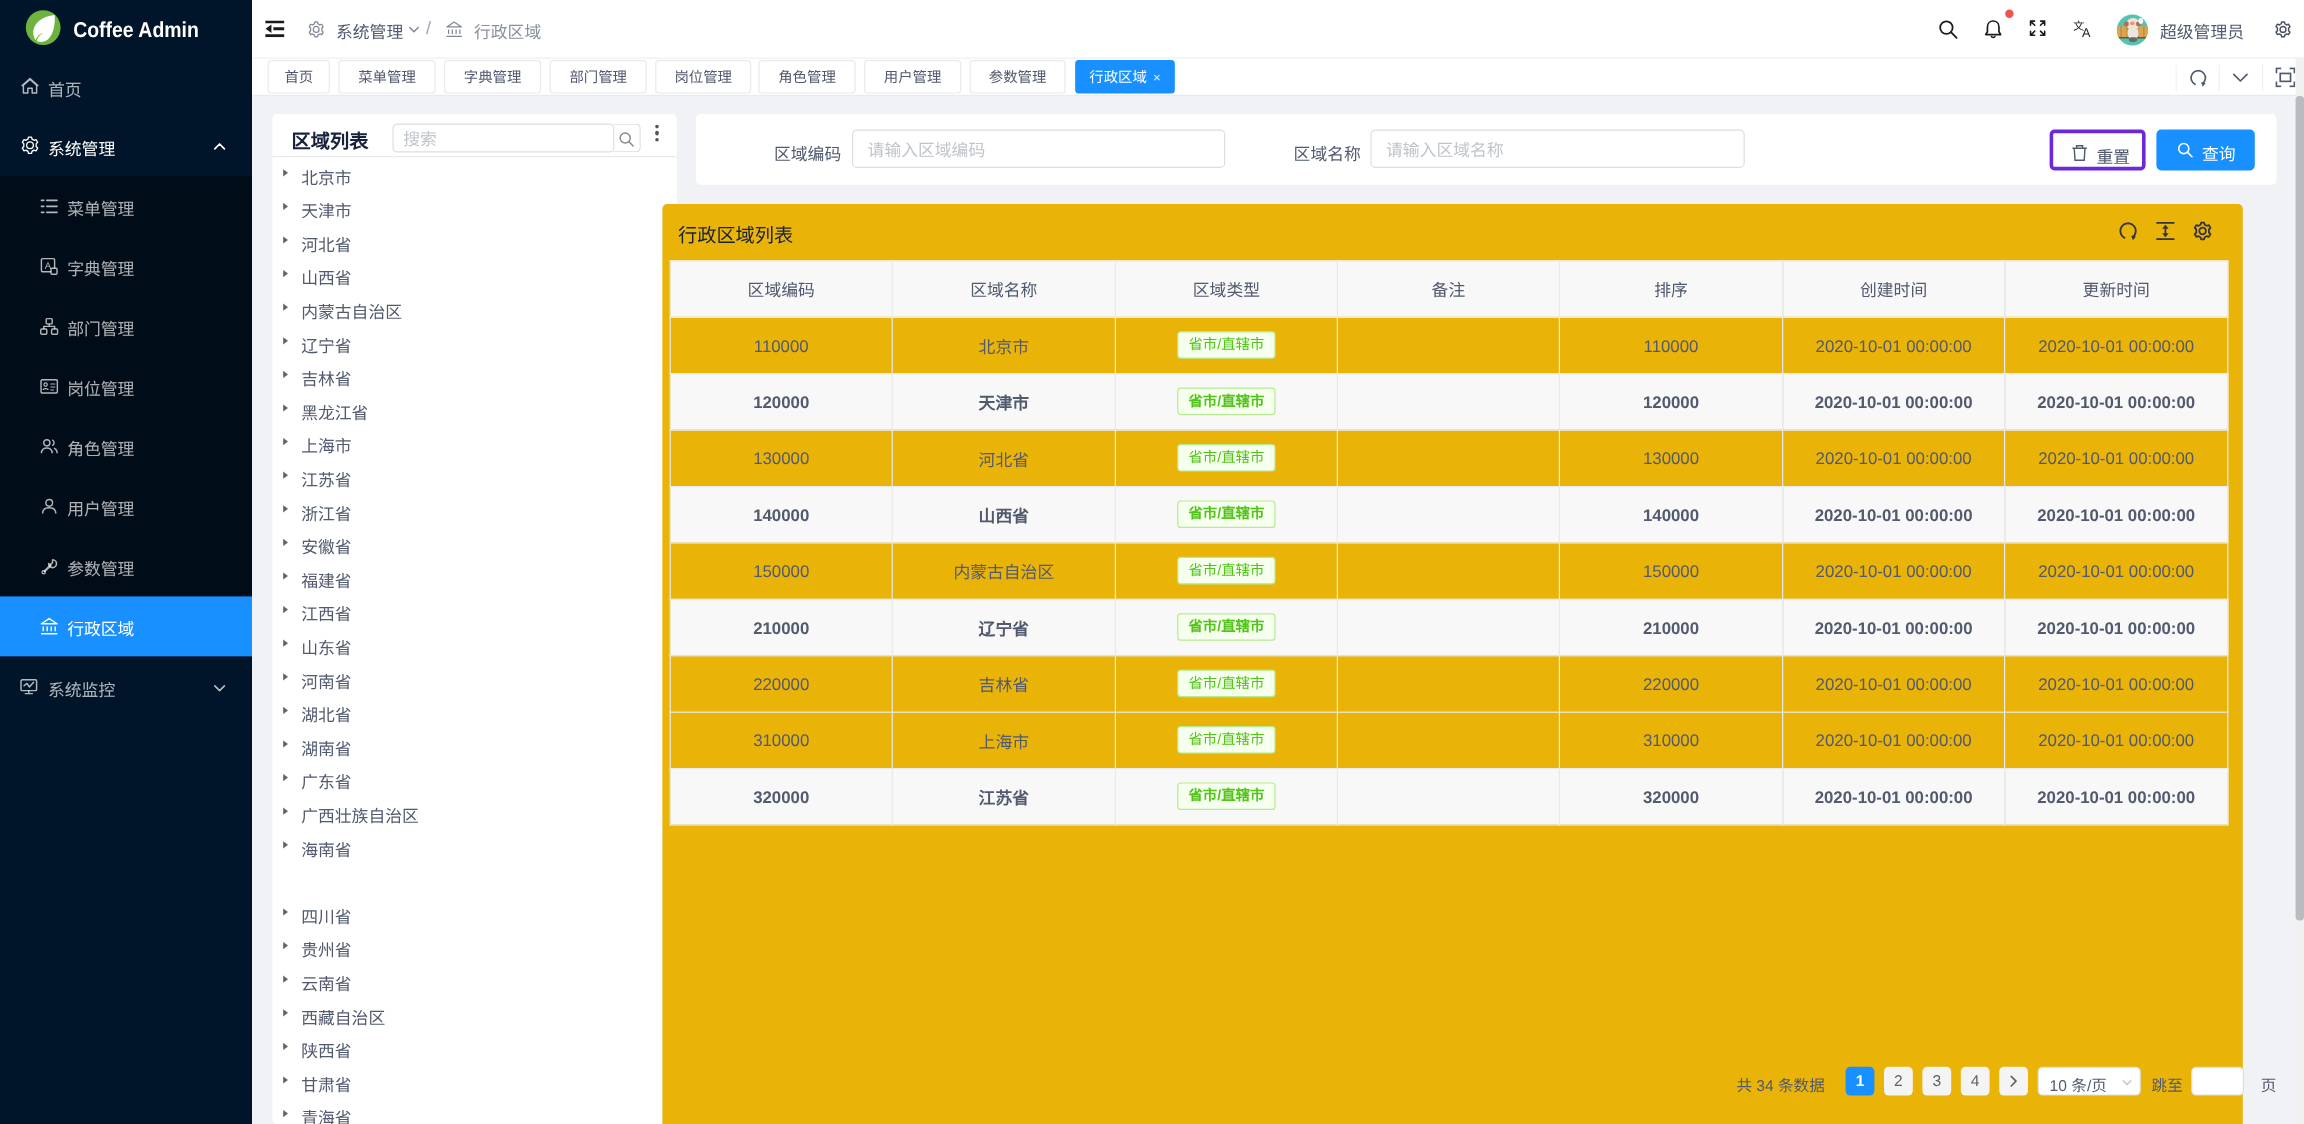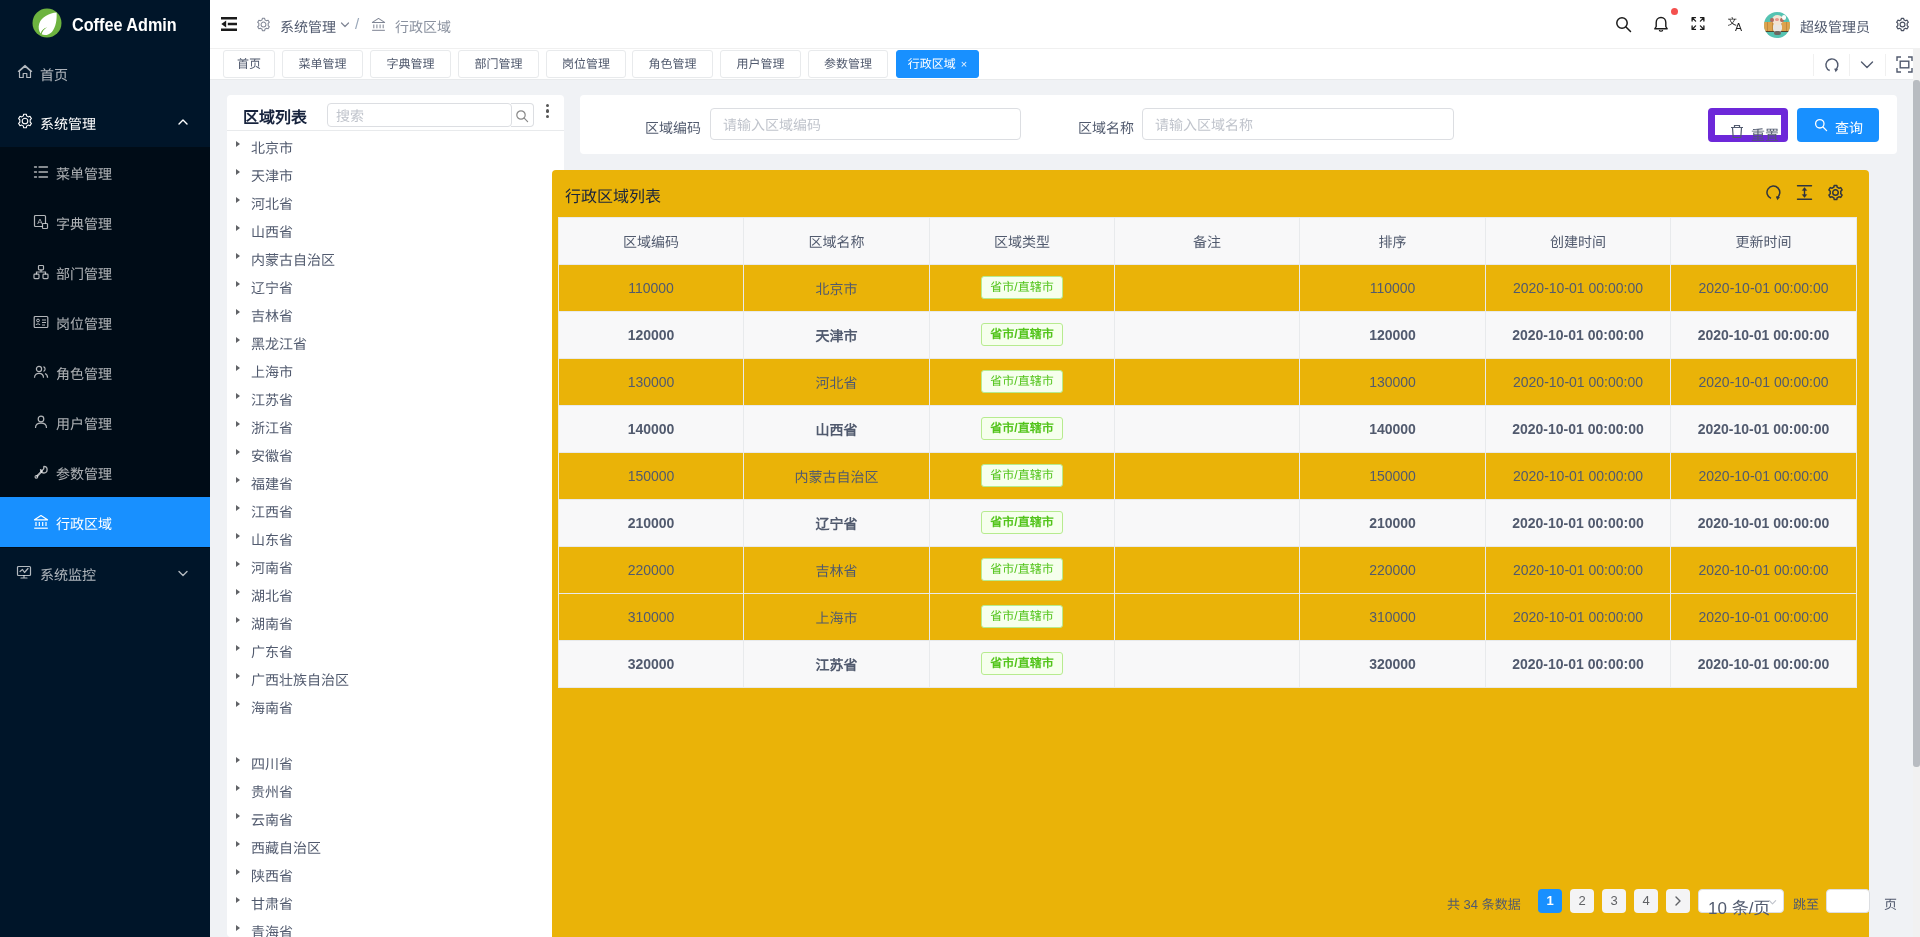--- a/index.html
+++ b/index.html
@@ -2,21 +2,21 @@
 <html lang="zh-CN"><head>
 <meta charset="utf-8">
 <title>Coffee Admin</title>
 <style>
 * { margin:0; padding:0; box-sizing:border-box; }
 html,body { width:1920px; height:937px; overflow:hidden; font-family:"Liberation Sans",sans-serif; background:#f0f2f5; }
 .abs { position:absolute; }
 
 
 #sidebar { position:absolute; left:0; top:0; width:210px; height:937px; background:#001529; z-index:5; }
-#logo { position:absolute; left:0; top:0; width:202px; height:50px;margin-left:11px; }
+#logo { position:absolute; left:0; top:0; width:202px; height:50px; }
 #logo .txt { position:absolute; left:61px; top:15px; font-size:18px; font-weight:bold; color:#fff; transform:scaleX(0.9); transform-origin:left center; white-space:nowrap; }
 .mitem { position:absolute; left:0; width:210px; height:50px; color:rgba(255,255,255,0.68); font-size:14px; }
 .mitem .ic { position:absolute; left:17px; top:17px; width:16px; height:16px; }
 .mitem .tx { position:absolute; left:40px; top:16px; }
 .mitem .caret { position:absolute; right:20px; top:19px; width:12px; height:12px; }
 #submenu { position:absolute; left:0; top:147px; width:210px; height:401px; background:#000c17; }
 .smitem { position:absolute; left:0; width:210px; height:50px; color:rgba(255,255,255,0.68); font-size:14px; }
 .smitem .ic { position:absolute; left:33px; top:17px; width:16px; height:16px; }
 .smitem .tx { position:absolute; left:56px; top:16px; }
 .smitem.active { background:#1890ff; color:#fff; }
@@ -412,21 +412,21 @@
 
 <div id="searchcard">
   <span class="abs" style="left:65px;top:22px;font-size:14px;color:#515a6e">区域编码</span>
   <div class="input" style="left:130px;top:13px;width:311px;height:32px">
     <span class="ph">请输入区域编码</span>
   </div>
   <span class="abs" style="left:498px;top:22px;font-size:14px;color:#515a6e">区域名称</span>
   <div class="input" style="left:562px;top:13px;width:312px;height:32px">
     <span class="ph">请输入区域名称</span>
   </div>
-  <div class="abs" style="left:1128px;top:13px;width:80px;height:34px;border:7px solid #6d28d9;border-radius:4px;background:#fff">
+  <div class="abs" style="left:1128px;top:13px;width:80px;height:34px;border:3px solid #6d28d9;border-radius:4px;background:#fff">
     <svg style="position:absolute;left:15px;top:9px" width="14" height="15" viewBox="0 0 14 15">
       <g fill="none" stroke="#515a6e" stroke-width="1.2">
         <path d="M1 3.5 L13 3.5 M4.5 3.5 L4.5 1.5 L9.5 1.5 L9.5 3.5"></path>
         <path d="M2.5 3.5 L3.2 13.5 L10.8 13.5 L11.5 3.5"></path>
       </g>
     </svg>
     <span class="abs" style="left:36px;top:9px;font-size:14px;color:#515a6e">重置</span>
   </div>
   <div class="abs" style="left:1217px;top:13px;width:82px;height:34px;border-radius:4px;background:#1890ff">
     <svg style="position:absolute;left:17px;top:10px" width="14" height="14" viewBox="0 0 14 14">
@@ -567,21 +567,21 @@
 <div class="pgbtn act" style="left:1538px">1</div>
 <div class="pgbtn" style="left:1570px">2</div>
 <div class="pgbtn" style="left:1602px">3</div>
 <div class="pgbtn" style="left:1634px">4</div>
 <div class="pgbtn" style="left:1666px;background:#f4f4f5">
   <svg style="position:absolute;left:7px;top:7px" width="10" height="10" viewBox="0 0 10 10">
         <path d="M3 1 L7 5 L3 9" fill="none" stroke="#606266" stroke-width="1.4" stroke-linecap="round" stroke-linejoin="round"></path>
       </svg>
 </div>
 <div class="abs" style="left:1698px;top:889px;width:86px;height:24px;border:1px solid #dcdee2;border-radius:4px;background:#fff">
-  <span class="abs" style="left:9px;top:4px;font-size:17px;color:#515a6e">10 条/页</span>
+  <span class="abs" style="left:9px;top:4px;font-size:13px;color:#515a6e">10 条/页</span>
   <svg style="position:absolute;right:6px;top:8px" width="9" height="9" viewBox="0 0 10 10">
         <path d="M1.5 3 L5 6.5 L8.5 3" fill="none" stroke="#c0c4cc" stroke-width="1.3" stroke-linecap="round" stroke-linejoin="round"></path>
       </svg>
 </div>
 <span class="abs" style="left:1793px;top:894px;font-size:13px;color:#515a6e">跳至</span>
 <div class="abs" style="left:1826px;top:889px;width:44px;height:24px;border:1px solid #dcdee2;border-radius:4px;background:#fff"></div>
 <span class="abs" style="left:1884px;top:894px;font-size:13px;color:#515a6e">页</span>
 </div>
 
 <div id="sbar"></div>

